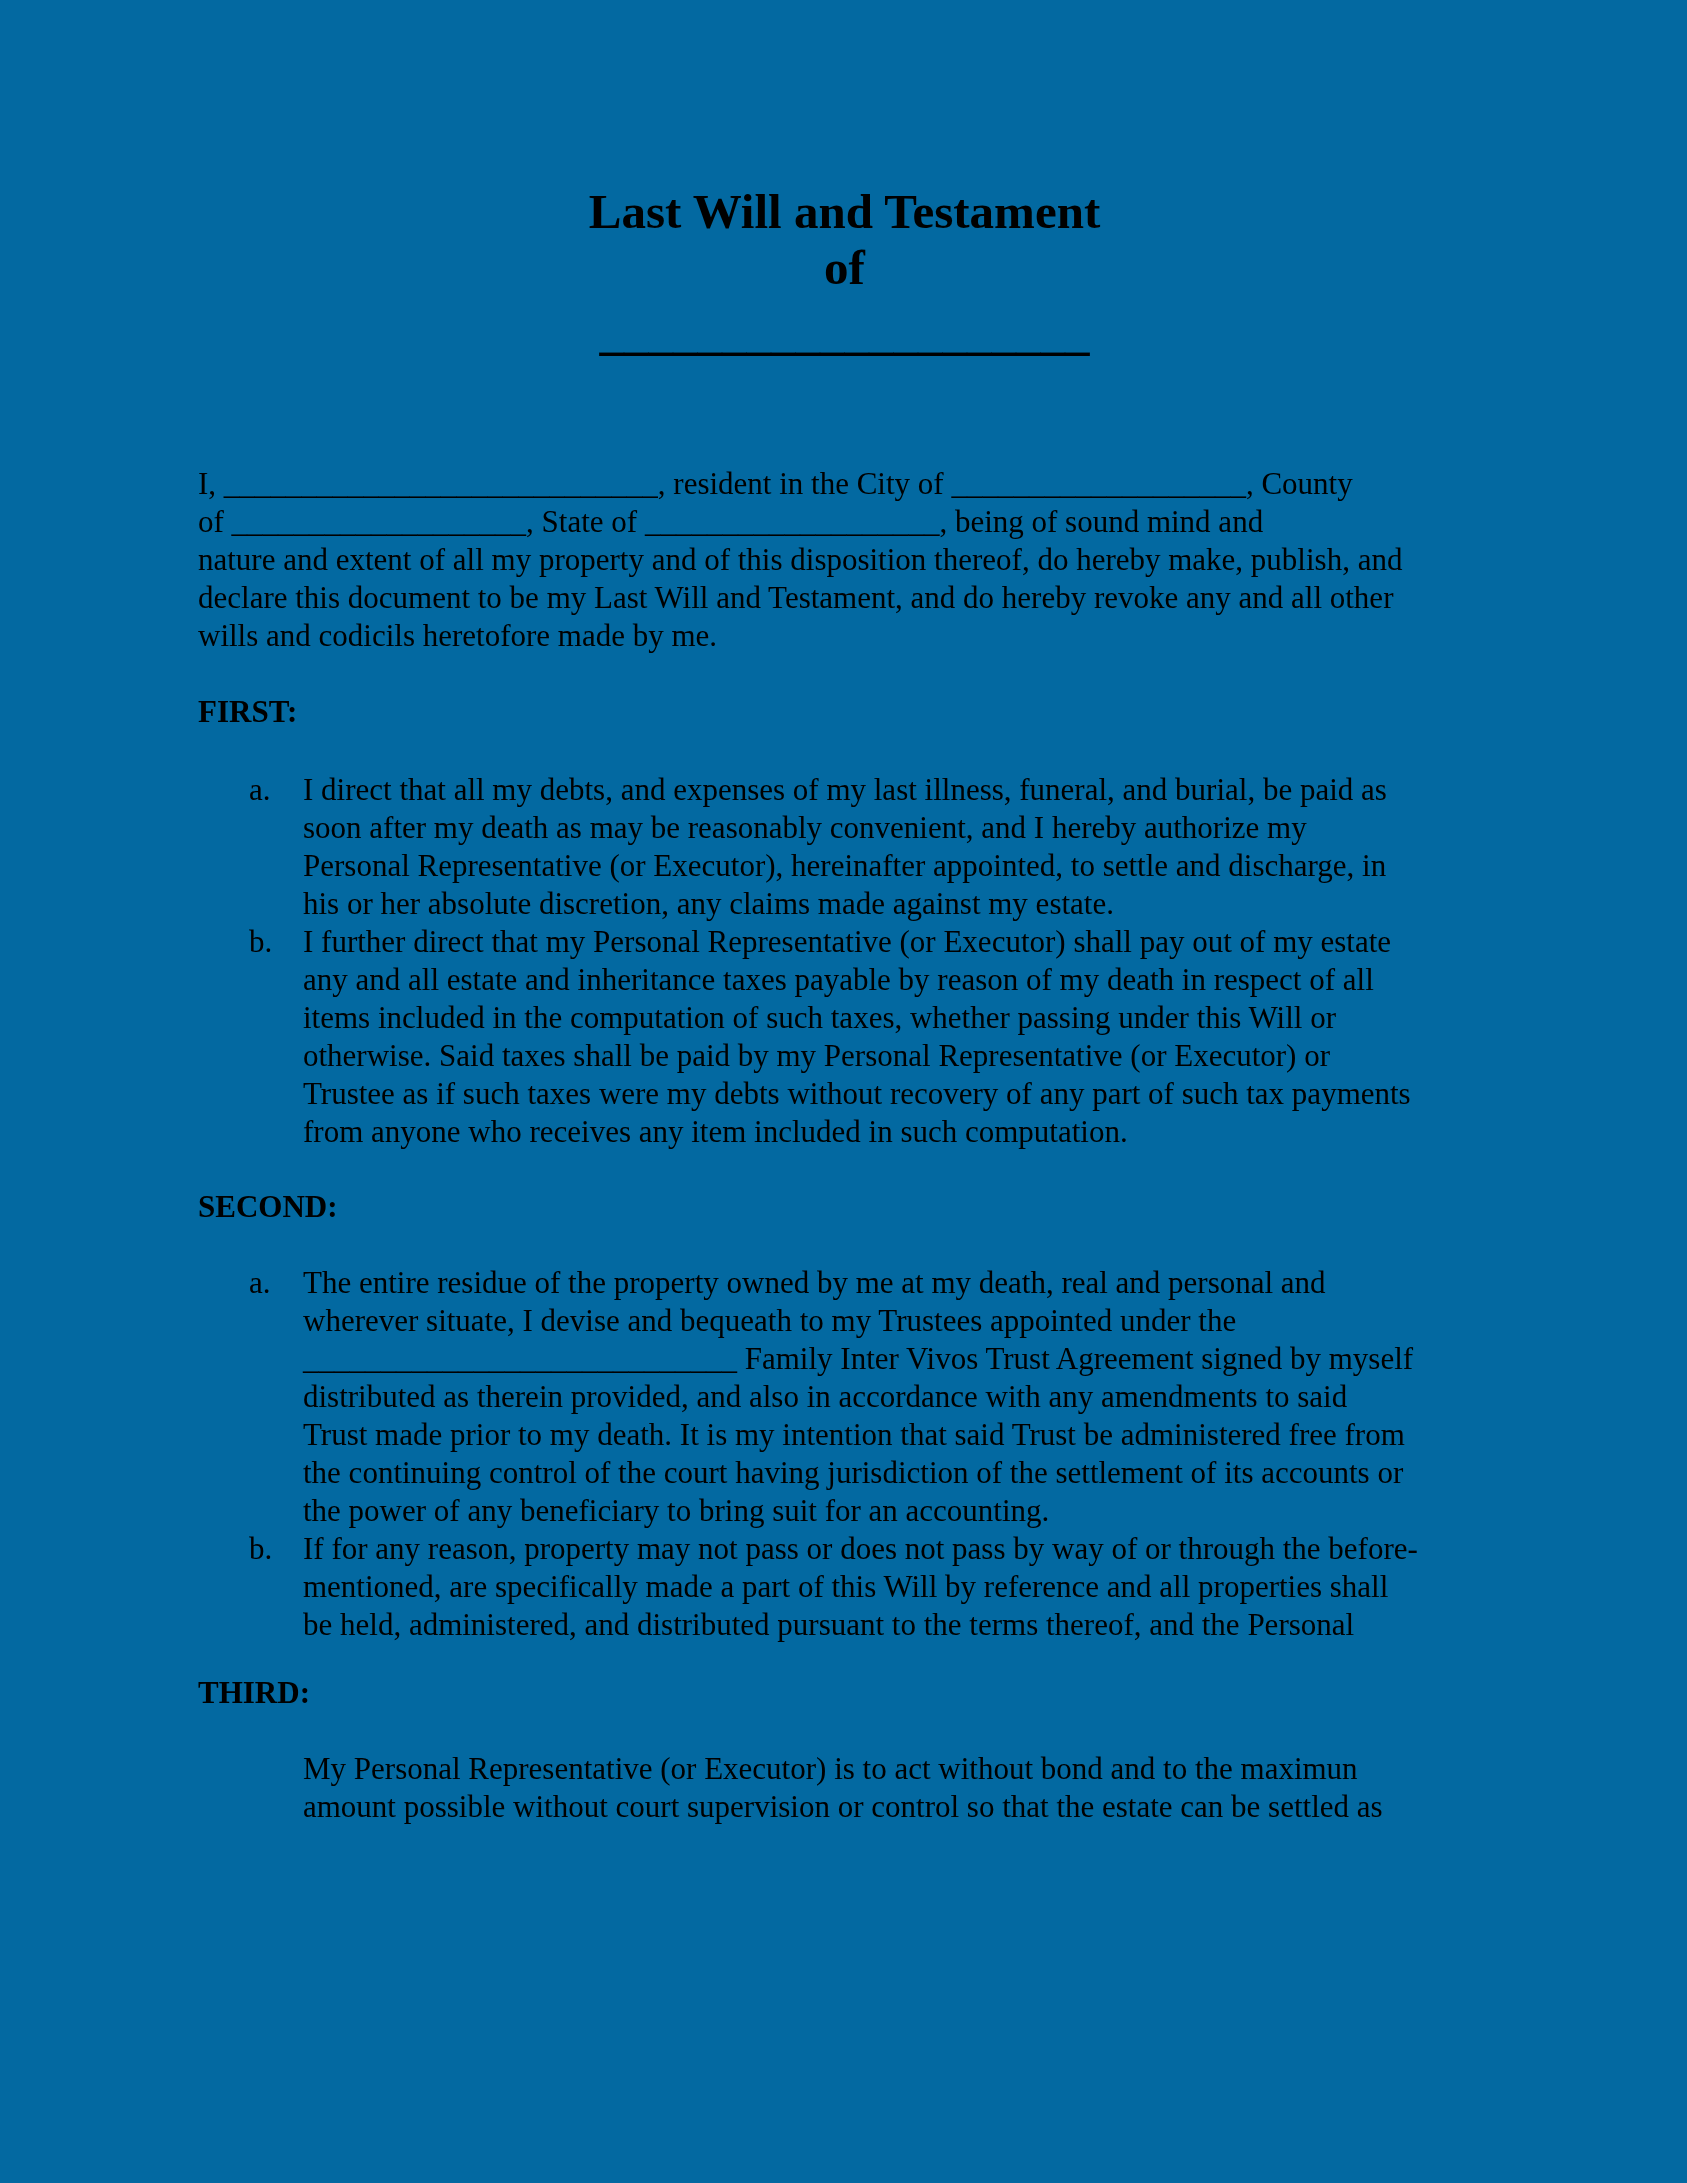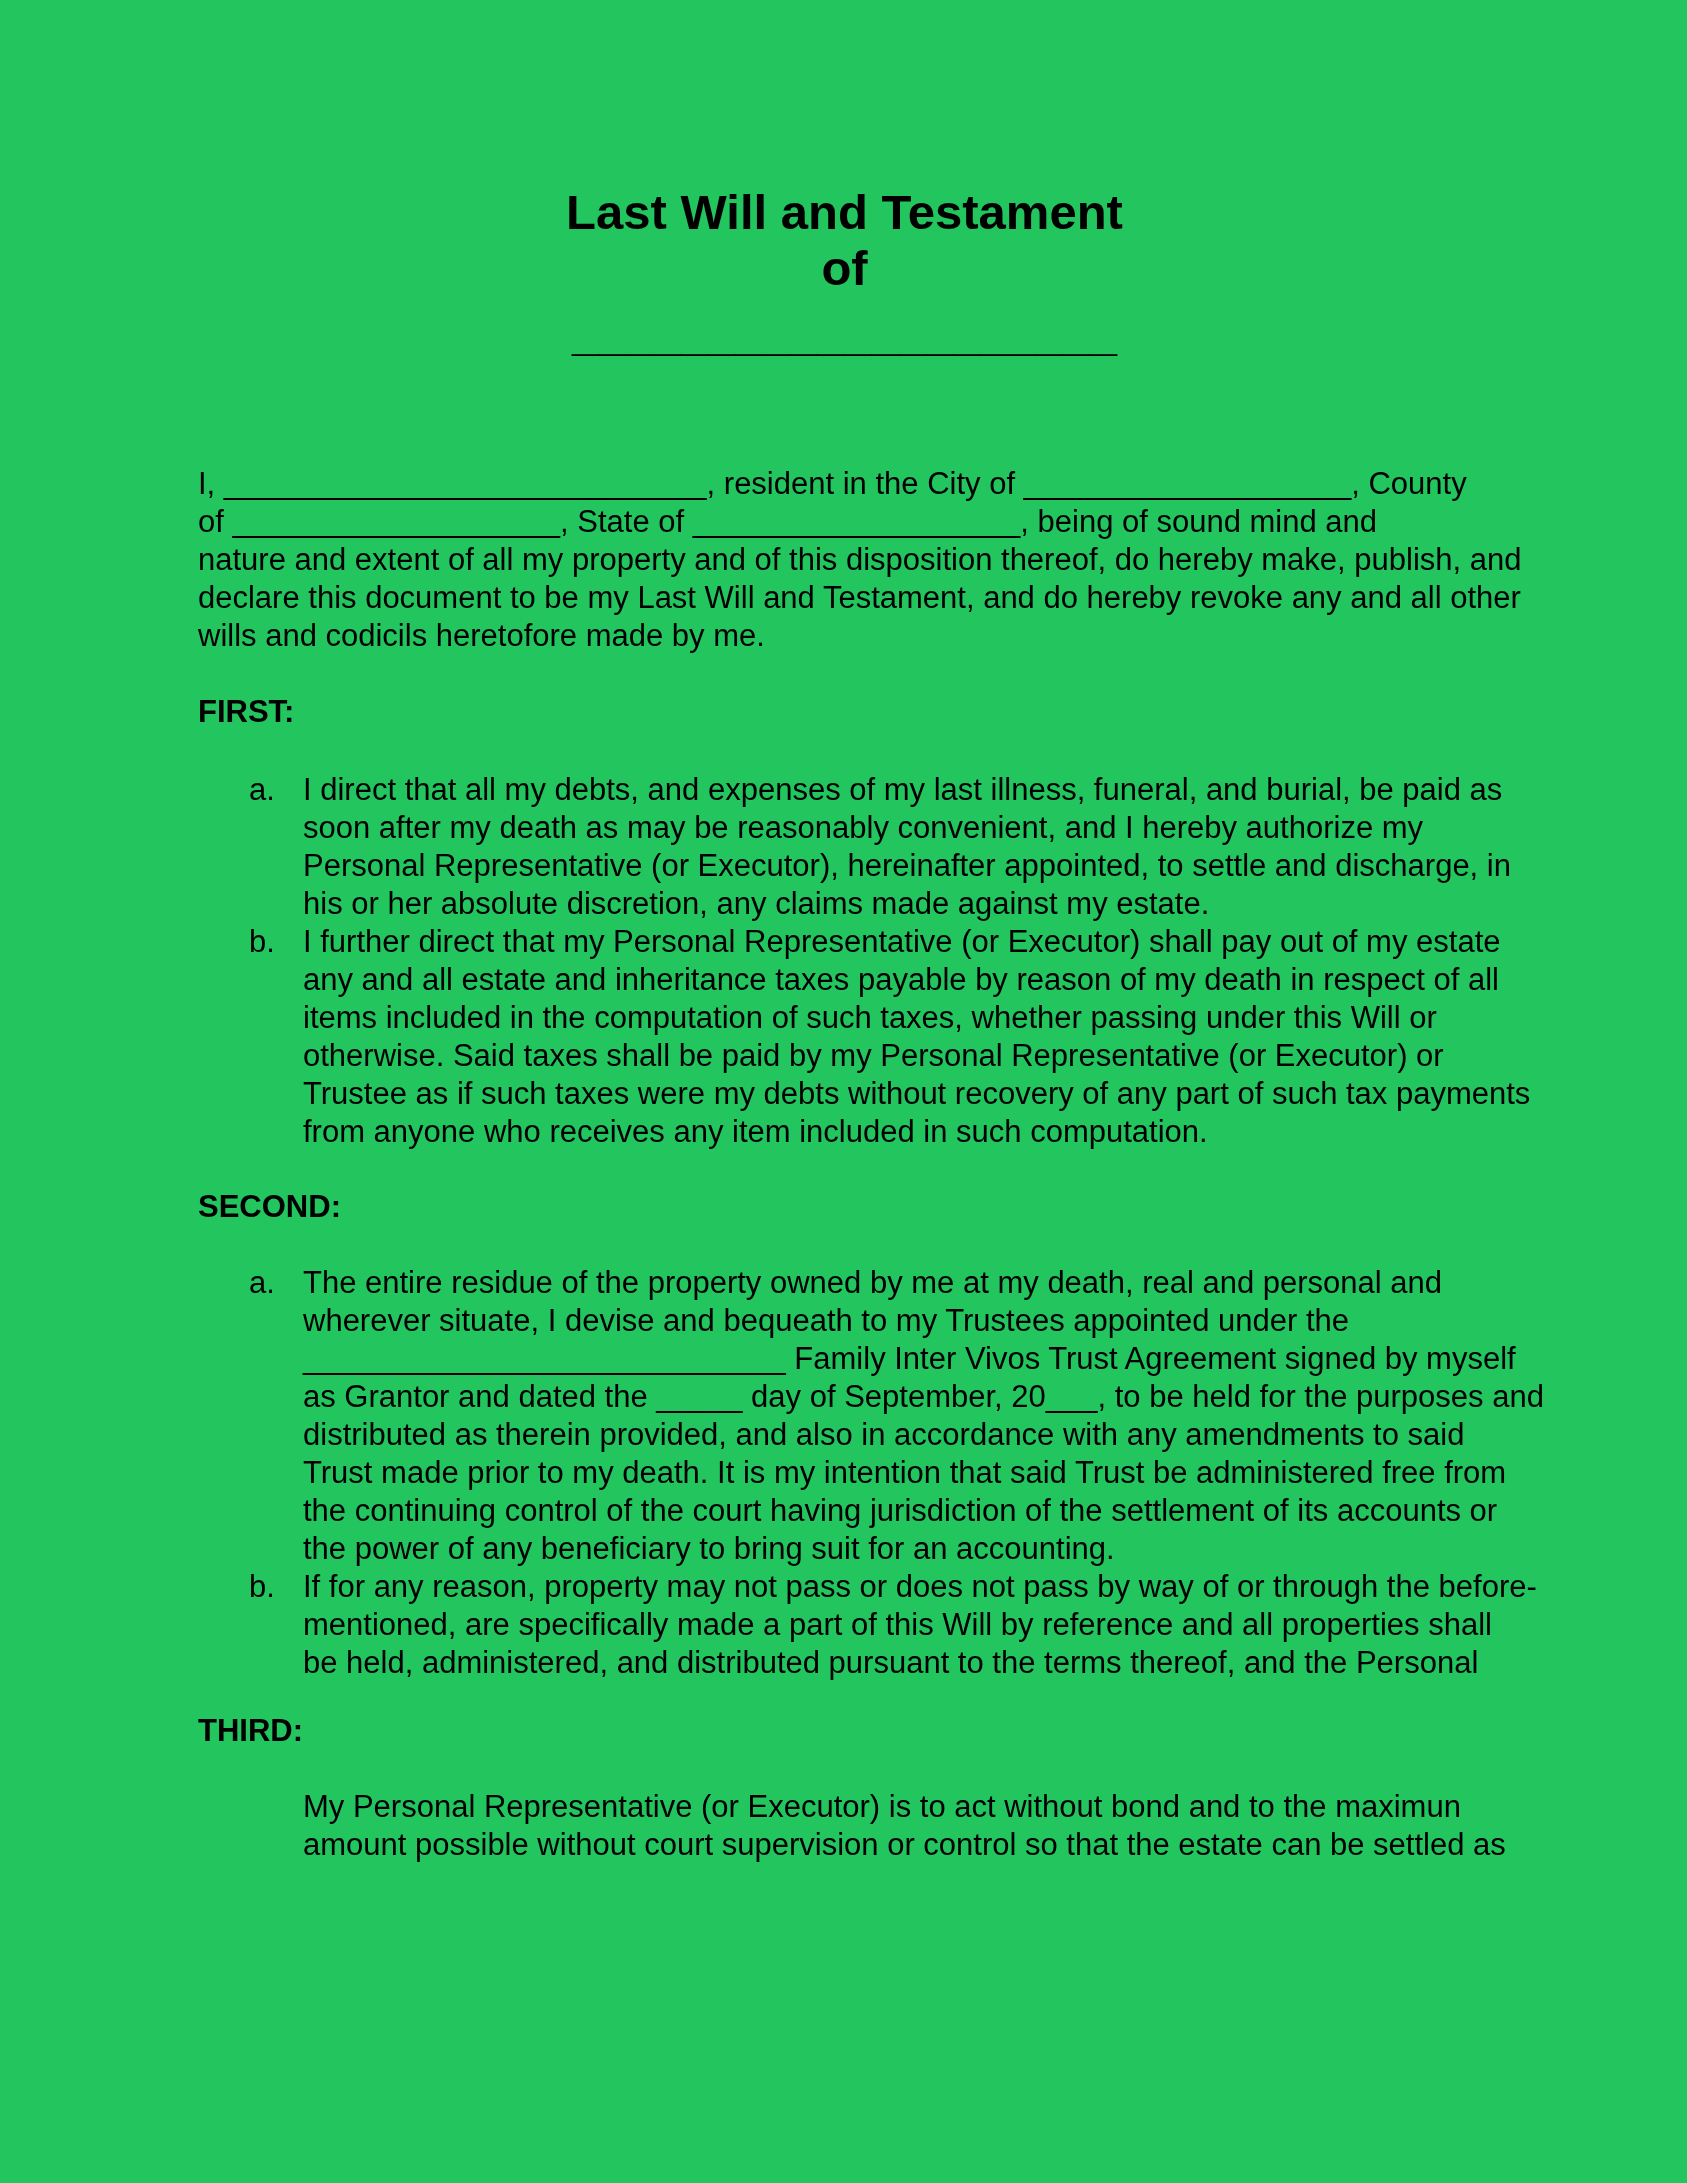--- a/index.html
+++ b/index.html
@@ -1,22 +1,22 @@
 <!DOCTYPE html>
 <html style="font-size:14px"><head>
 <meta charset="utf-8">
 <style>
   html, body { margin: 0; padding: 0; background: #ffffff; }
   .page {
     position: relative;
     width: 1687px;
     height: 2184px;
-    background: #22c55e;
+    background: #0369a1;
     color: #000000;
-    font-family: Liberation Sans, sans-serif;
+    font-family: Liberation Serif, serif;
     font-size: 31px;
     line-height: 38px;
     overflow: hidden;
   }
   .content {
     position: absolute;
     left: 198px;
     top: 0;
     width: 1293px;
   }
@@ -110,21 +110,20 @@
 
     <div class="heading second line">SECOND:</div>
 
     <div class="list second">
       <div class="item">
         <span class="label">a.</span>
         <div class="lines">
           <div class="line">The entire residue of the property owned by me at my death, real and personal and</div>
           <div class="line">wherever situate, I devise and bequeath to my Trustees appointed under the</div>
           <div class="line">____________________________ Family Inter Vivos Trust Agreement signed by myself</div>
-          <div class="line">as Grantor and dated the _____ day of September, 20___, to be held for the purposes and</div>
           <div class="line">distributed as therein provided, and also in accordance with any amendments to said</div>
           <div class="line">Trust made prior to my death. It is my intention that said Trust be administered free from</div>
           <div class="line">the continuing control of the court having jurisdiction of the settlement of its accounts or</div>
           <div class="line">the power of any beneficiary to bring suit for an accounting.</div>
         </div>
       </div>
       <div class="item">
         <span class="label">b.</span>
         <div class="lines">
           <div class="line">If for any reason, property may not pass or does not pass by way of or through the before-</div>

